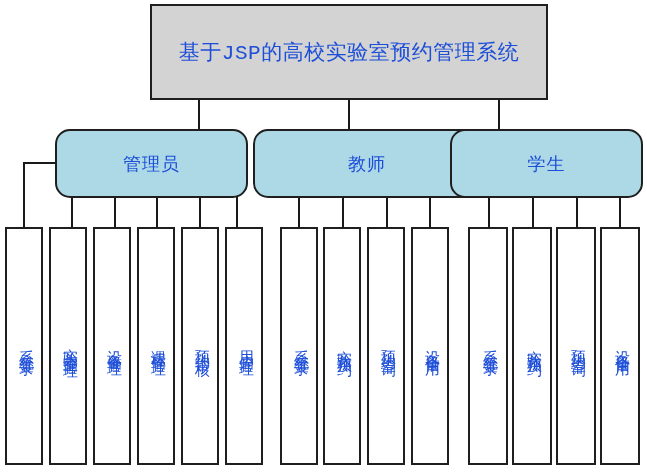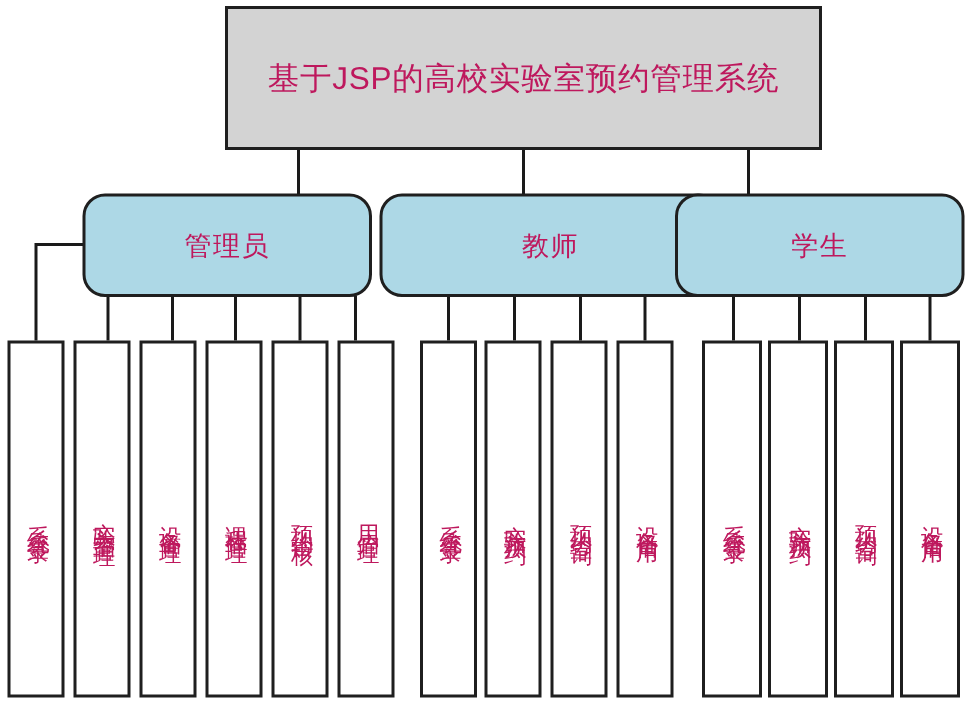--- a/index.html
+++ b/index.html
@@ -7,21 +7,22 @@
     padding: 0;
     background: #ffffff;
     font-family: "Liberation Sans", sans-serif;
   }
   .canvas {
     position: relative;
     width: 647px;
     height: 473px;
     background: #ffffff;
     overflow: hidden;
-    color: #be185d;
+    color: #1d4ed8;
+    font-family: Liberation Mono, monospace;
   }
   .connectors {
     position: absolute;
     left: 0;
     top: 0;
     width: 647px;
     height: 473px;
     pointer-events: none;
   }
   .node {

